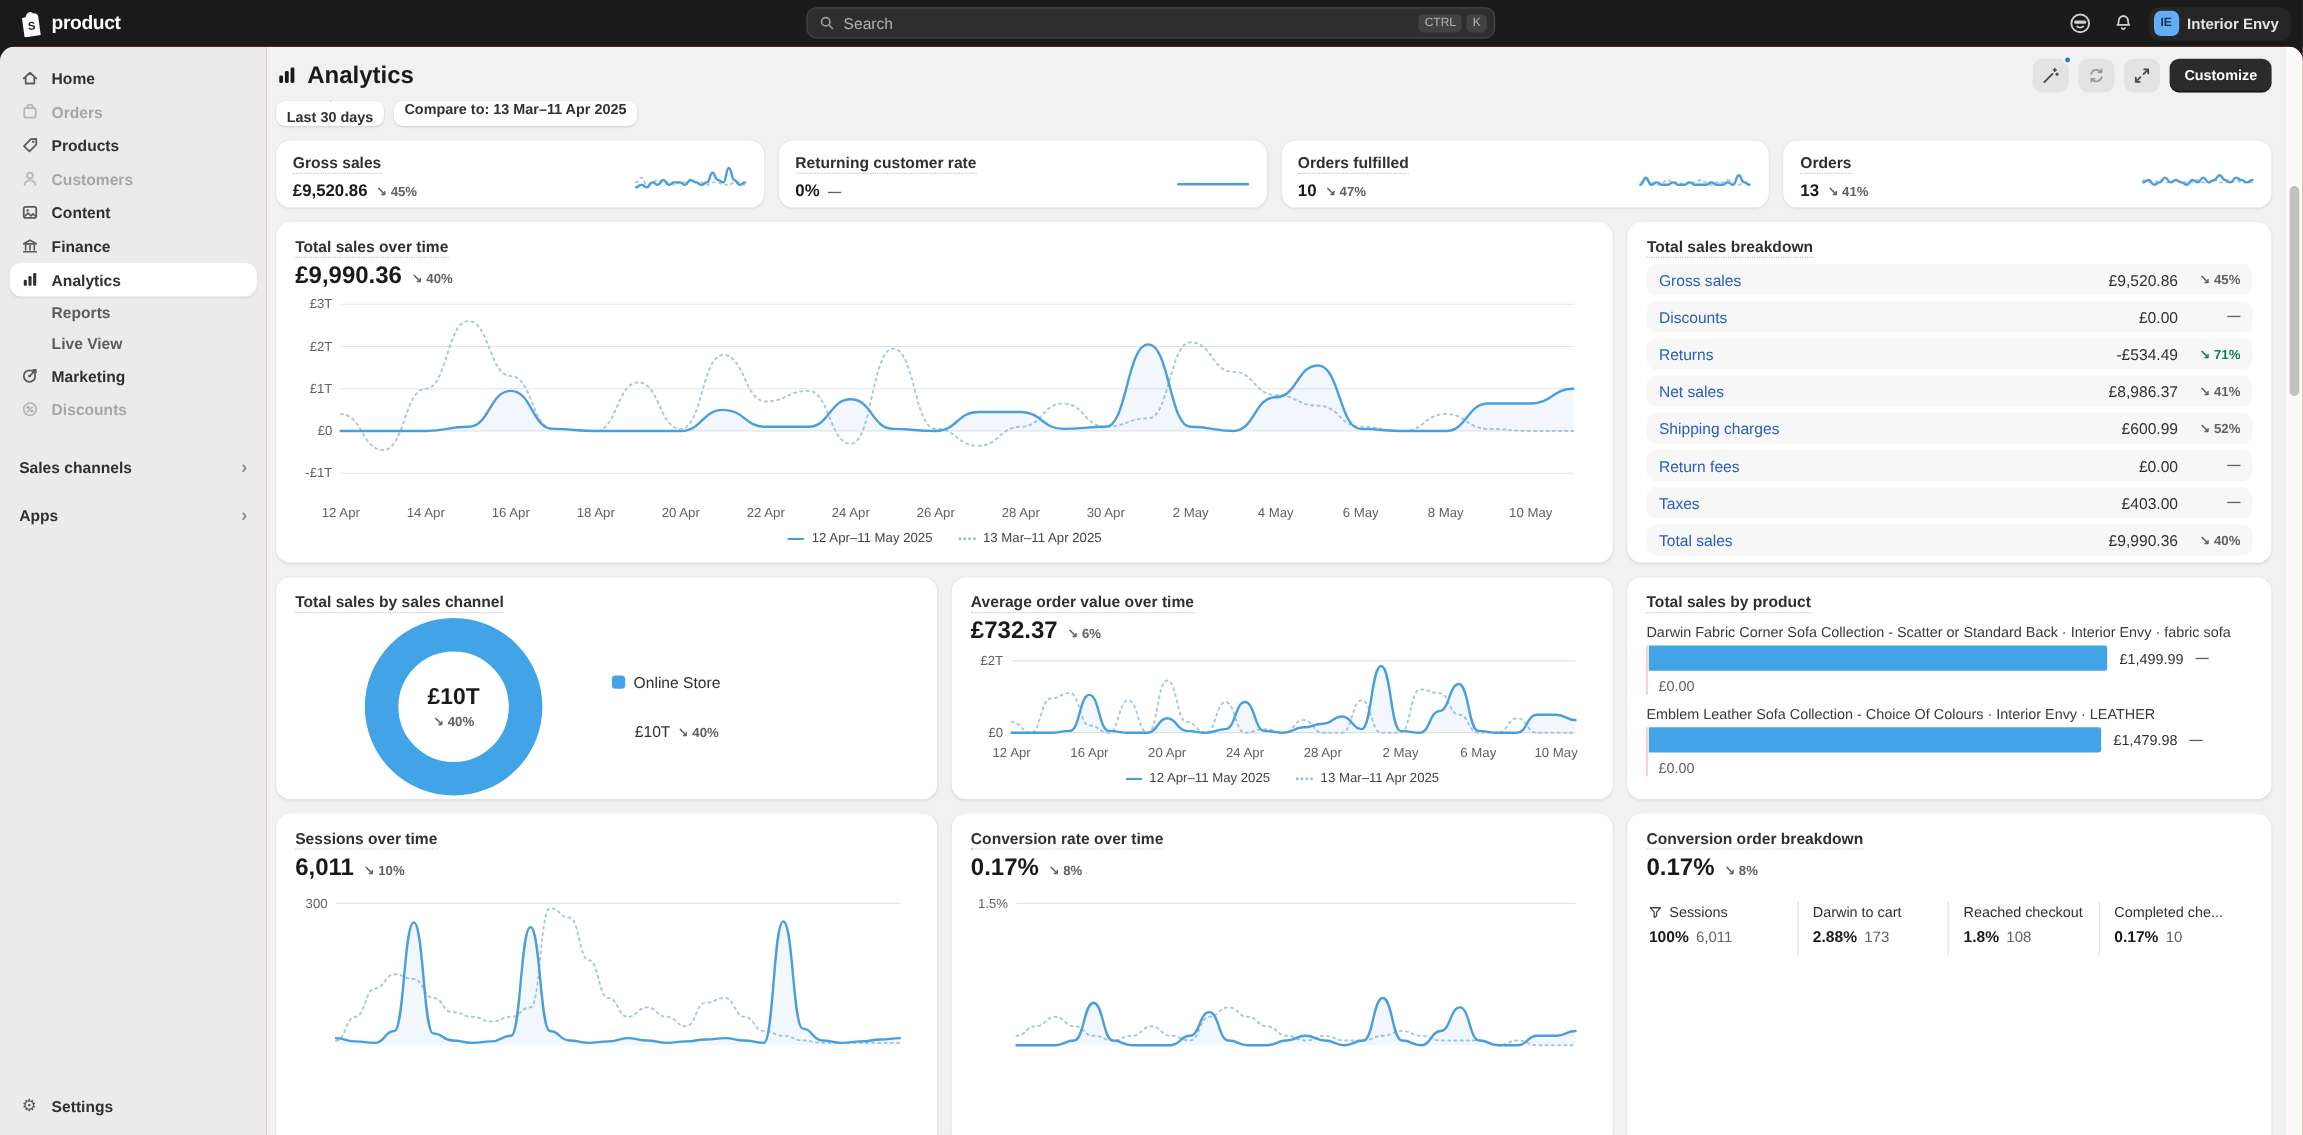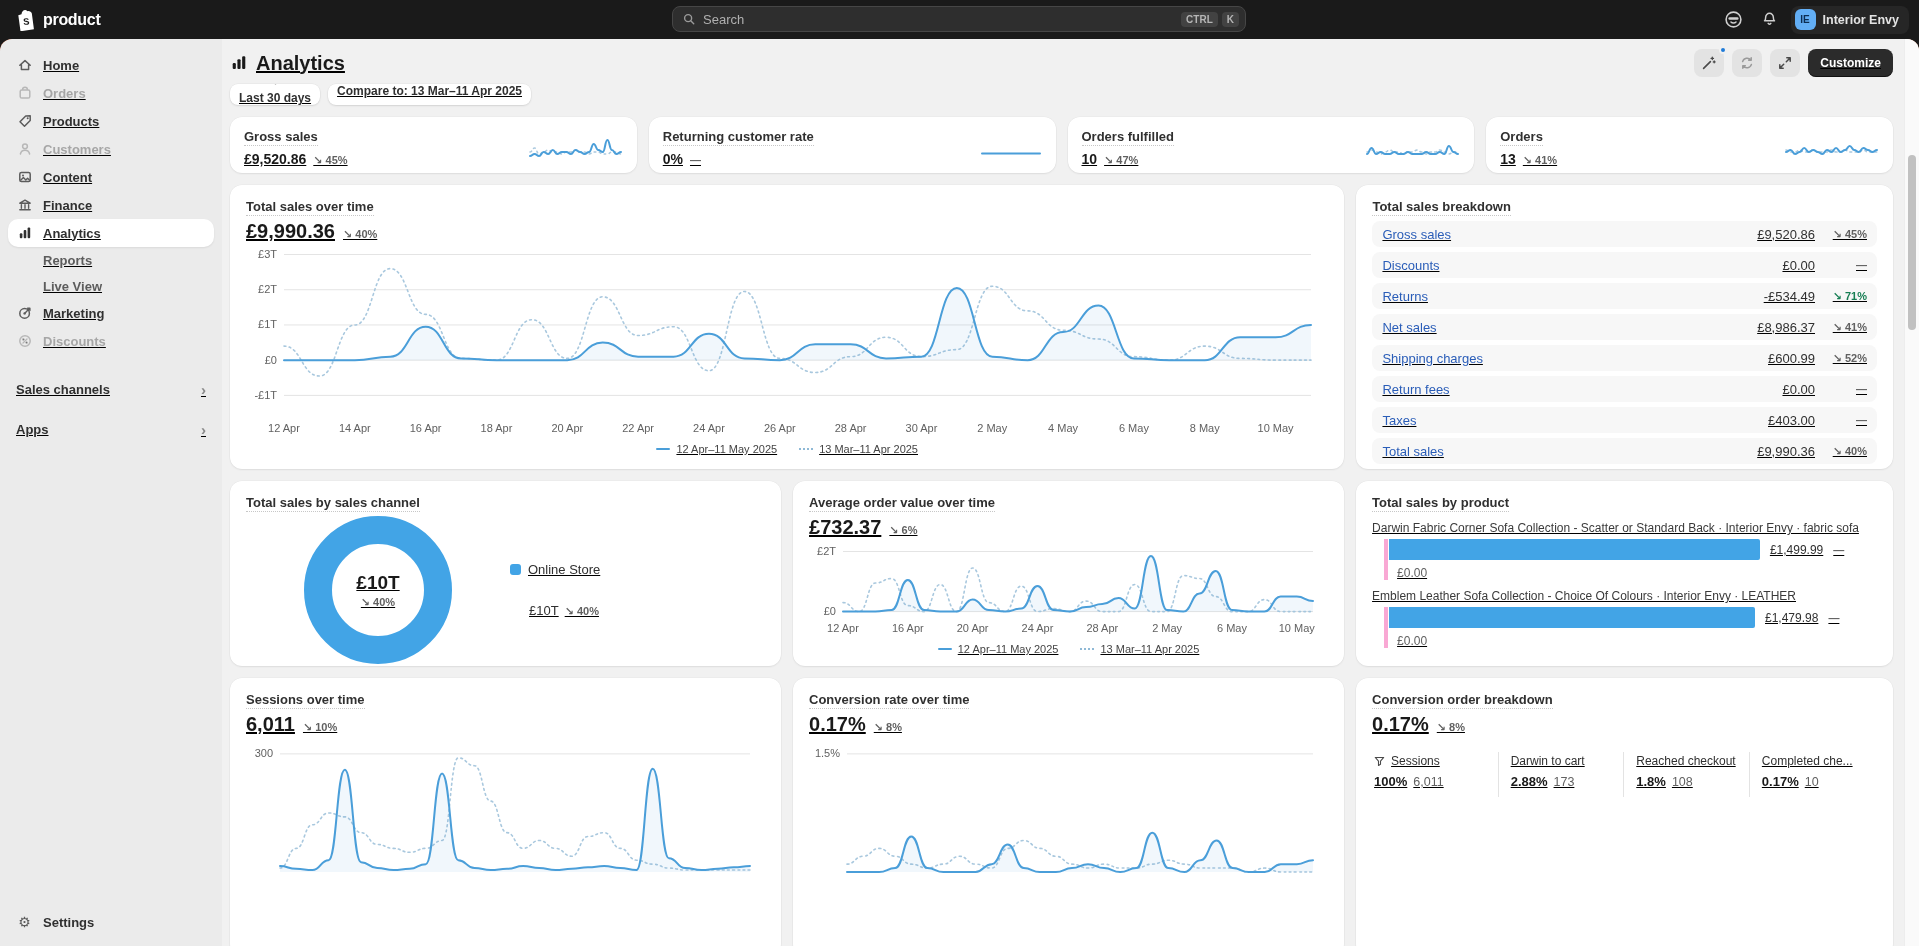--- a/index.html
+++ b/index.html
@@ -6,29 +6,29 @@
   html,body { width:1919px; height:946px; overflow:hidden; }
   body { font-family:"Liberation Sans","DejaVu Sans",sans-serif; background:#1a1a1a; }
   .page { width:1919px; height:946px; display:flex; flex-direction:column; }
 
   
   .topbar { height:39px; flex:0 0 39px; display:flex; align-items:center; background:#1a1a1a; position:relative; }
   .brand { display:flex; align-items:center; gap:6px; margin-left:17px; }
   .brand-word { color:#fff; font-weight:bold; font-size:16px; letter-spacing:-.3px; }
   .search { position:absolute; left:672px; width:574px; height:26px; top:6px; background:#2e2e2e; border:1px solid #464646; border-radius:8px; display:flex; align-items:center; padding:0 6px 0 9px; cursor:text; }
   .search-ph { color:#b0b0b0; font-size:13px; margin-left:7px; flex:1; }
-  .kbd { background:#424242; color:#b5b5b5; font-size:10px; font-weight:bold; border-radius:4px; padding:2px 5px; margin-left:4px; }
+  .kbd { background:#424242; color:#b5b5b5; font-size:10px; font-weight:normal; border-radius:4px; padding:2px 5px; margin-left:4px; }
   .top-right { position:absolute; right:10px; top:0; height:39px; display:flex; align-items:center; gap:6px; }
   .top-iconbtn { width:30px; height:28px; display:flex; align-items:center; justify-content:center; border-radius:8px; cursor:pointer; }
   .account { display:flex; align-items:center; gap:7px; background:#262626; border-radius:8px; height:28px; padding:0 10px 0 4px; cursor:pointer; }
   .avatar { width:21px; height:21px; border-radius:6px; background:#62aef5; color:#0c2d52; font-size:10px; font-weight:bold; display:flex; align-items:center; justify-content:center; }
   .account-name { color:#e3e3e3; font-size:12.5px; font-weight:bold; }
 
   
-  .shell { flex:1; display:flex; background:#c2410c; border-radius:12px 12px 0 0; overflow:hidden; position:relative;text-decoration:underline; }
+  .shell { flex:1; display:flex; background:#c2410c; border-radius:12px 12px 0 0; overflow:hidden; position:relative; }
   .sidebar { width:222px; flex:0 0 222px; background:#ebebeb; padding:12px 8px 10px; display:flex; flex-direction:column; position:relative; }
   .nav-item { display:flex; align-items:center; gap:10px; height:28px; padding:0 8px; border-radius:10px; font-size:13px; font-weight:bold; color:#303030; cursor:pointer; }
   .nav-item .nicon { width:17px; display:flex; justify-content:center; }
   .nav-item.disabled { color:#a6a6a6; }
   .nav-item.disabled svg * { stroke:#b8b8b8; }
   .nav-item.active { background:#fff; box-shadow:0 1px 2px rgba(0,0,0,.08); }
   .nav-sub { padding-left:35px; height:26px; display:flex; align-items:center; border-radius:10px; font-size:13px; font-weight:bold; color:#5c5c5c; cursor:pointer; }
   .nav-section { display:flex; align-items:center; justify-content:space-between; padding:0 8px; height:28px; font-size:13px; font-weight:bold; color:#303030; cursor:pointer; }
   .chev { color:#8a8a8a; font-size:15px; font-weight:bold; }
   .settings-row { position:absolute; bottom:10px; left:8px; right:8px; }
@@ -76,21 +76,21 @@
   .donut { width:148px; height:148px; border-radius:50%; border:28px solid #42a4e6; margin-left:58px; display:flex; flex-direction:column; align-items:center; justify-content:center; }
   .donut-val { font-size:19px; font-weight:bold; color:#1a1a1a; }
   .donut-chg { margin-top:2px; }
   .chan-legend { display:flex; align-items:center; margin-left:26px; gap:26px;flex-direction:column; }
   .chan-leg-label { display:flex; align-items:center; gap:7px; font-size:13px; color:#303030; width:108px; }
   .sq { width:11px; height:11px; border-radius:3px; background:#42a4e6; }
   .chan-leg-val { font-size:13px; color:#303030; display:flex; gap:6px; align-items:baseline; }
 
   .prod-block { margin-top:9px; }
   .prod-name { font-size:12px; color:#3a3a3a; white-space:nowrap; overflow:hidden; text-overflow:ellipsis; }
-  .prod-bars { border-left:4px solid #f9a8d4; margin-top:4px; padding-left:1px;margin-left:12px; }
+  .prod-bars { border-left:1px solid #f9a8d4; margin-top:4px; padding-left:1px; }
   .prod-bar-row { display:flex; align-items:center; gap:10px; }
   .prod-bar { height:21px; background:#42a4e6; border-radius:0 2px 2px 0; }
   .prod-val { font-size:12px; color:#303030; }
   .prod-zero { font-size:12px; color:#616161; margin:6px 0 2px 8px; }
 
   .funnel-steps { display:grid; grid-template-columns:1fr 1fr 1fr 1.02fr; margin-top:16px; }
   .fstep { padding:2px 6px 8px 12px; }
   .fstep + .fstep { border-left:1px solid #e3e3e3; }
   .fstep:first-child { padding-left:2px; }
   .fstep-label { font-size:12px; color:#303030; display:flex; align-items:center; gap:6px; white-space:nowrap; }

